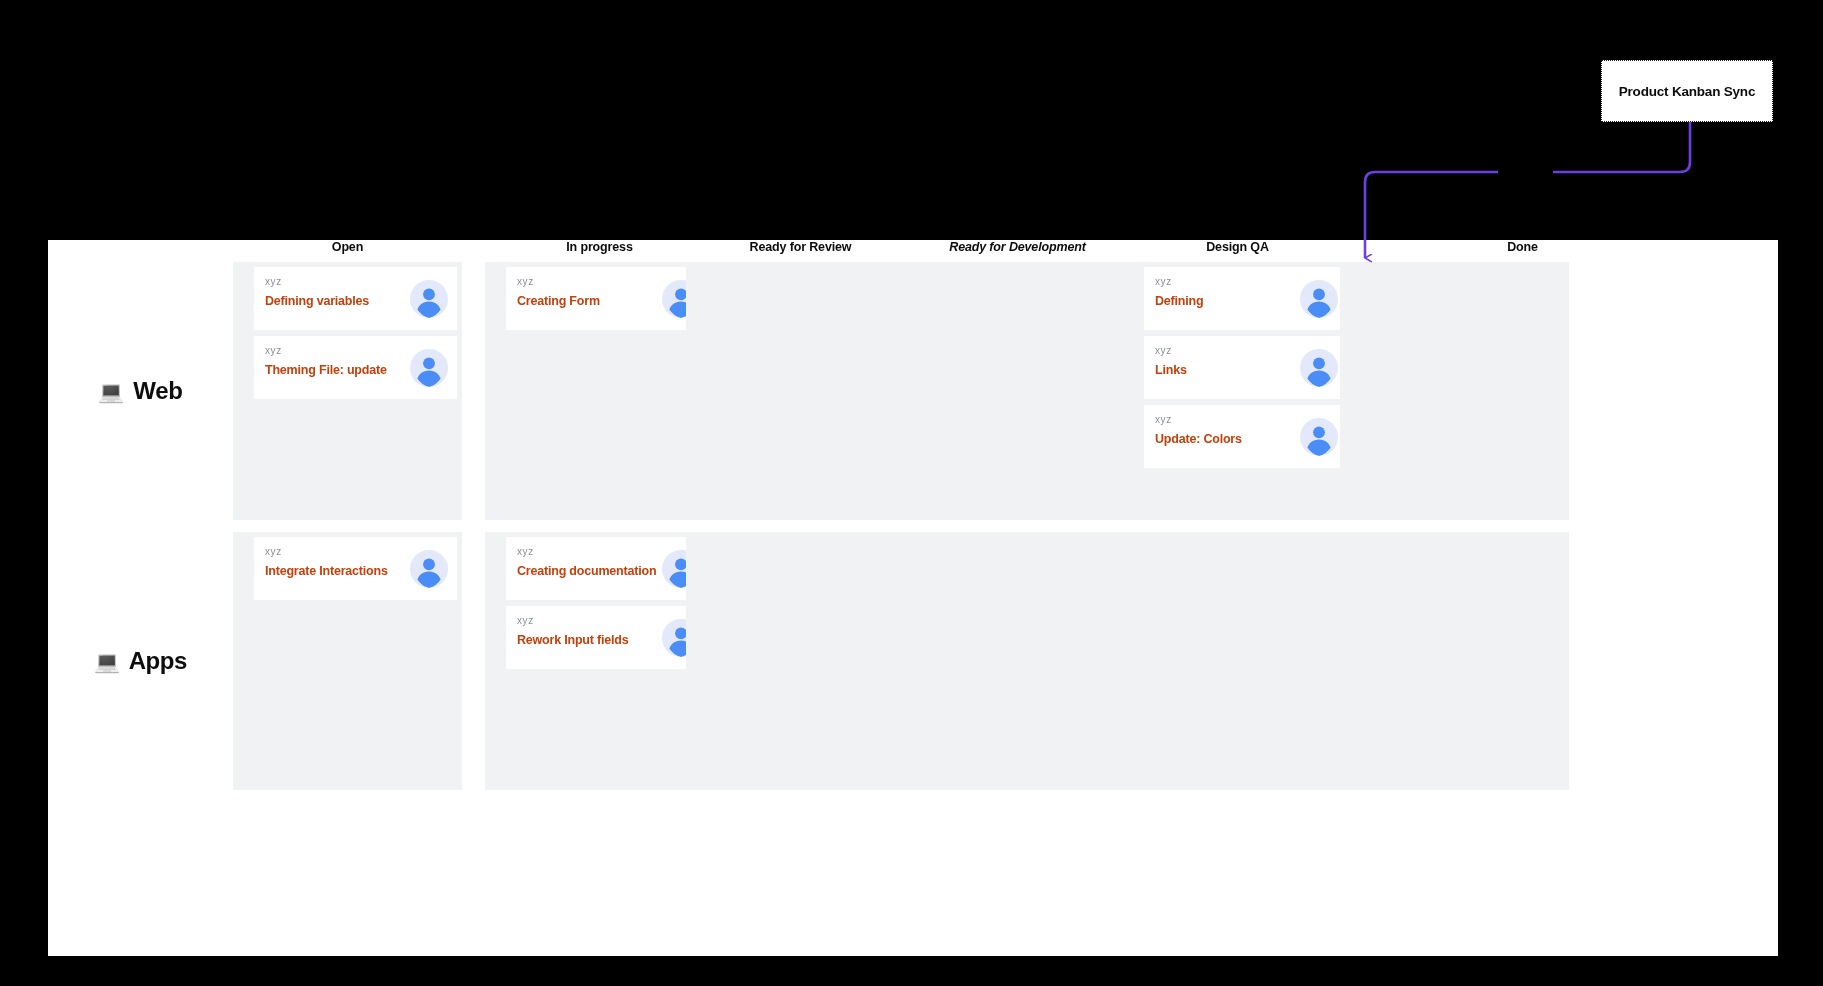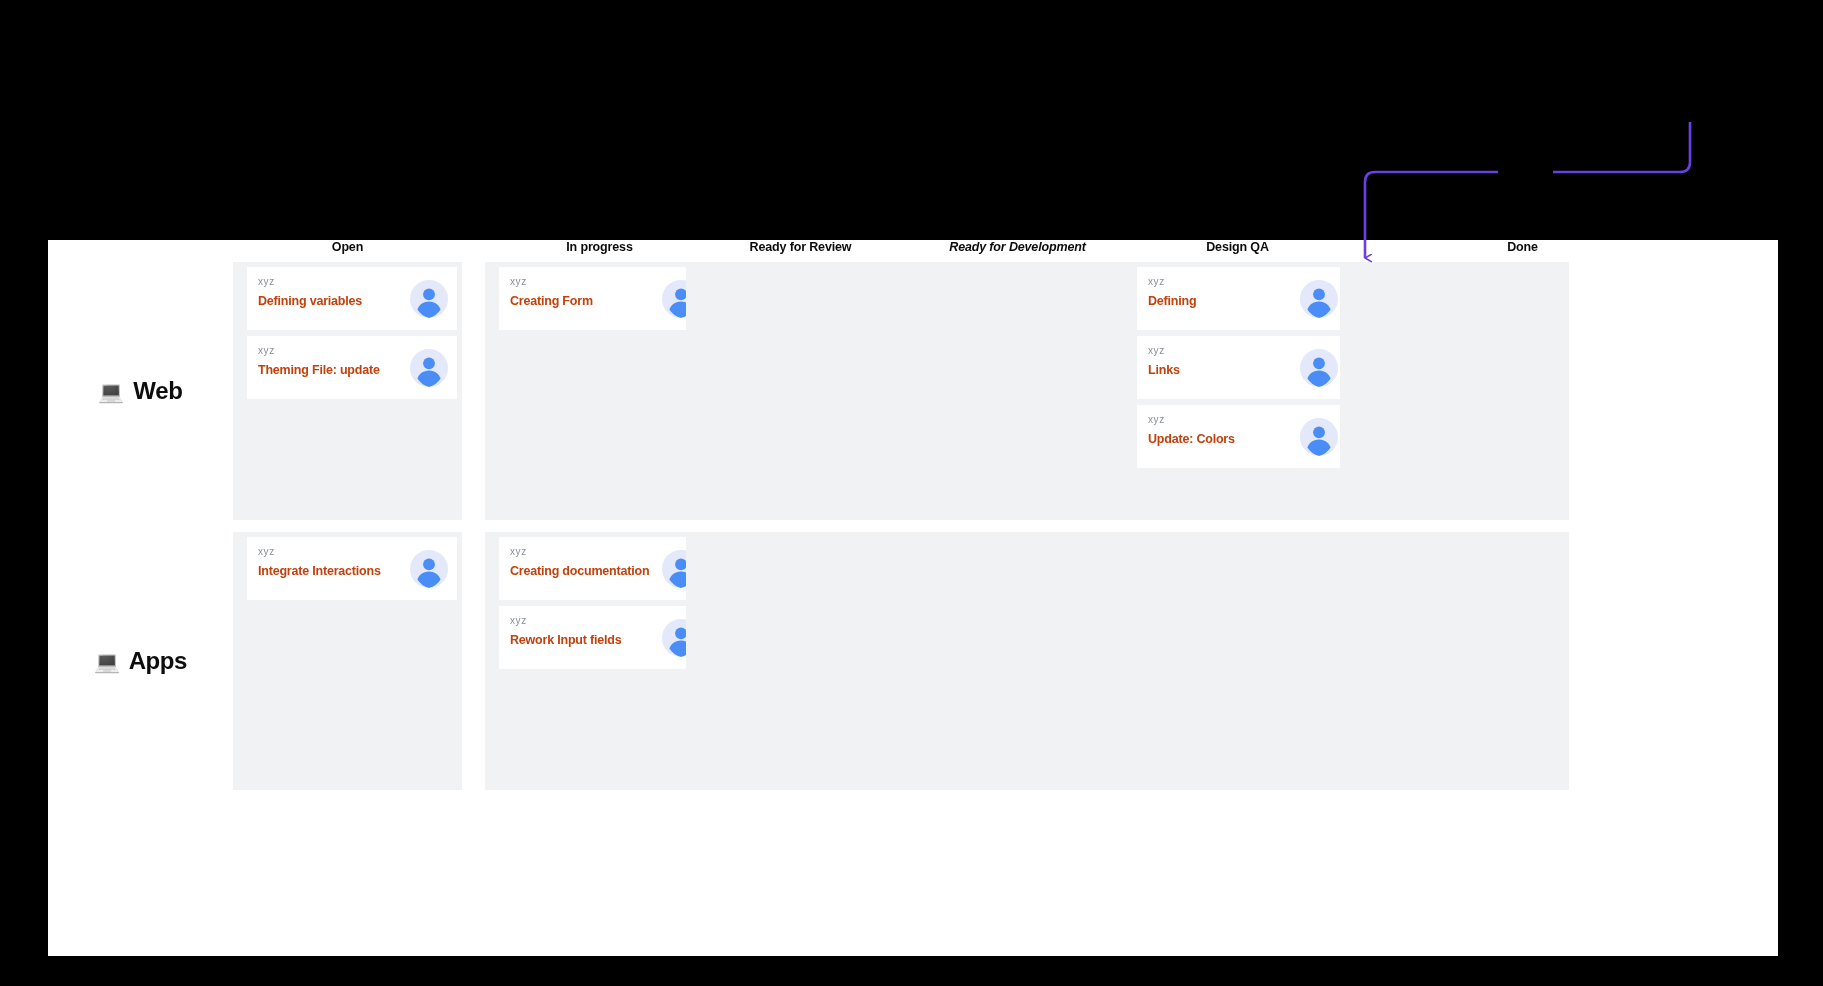--- a/index.html
+++ b/index.html
@@ -104,21 +104,21 @@
     font-size: 12.5px;
     font-weight: 700;
     color: #0d0d0d;
     letter-spacing: -0.15px;
     white-space: nowrap;
   }
 
   .cell {
     position: absolute;
     background: #f1f2f4;
-    padding: 5px 5px 0 14px;
+    padding: 5px 5px 0 21px;
   }
 
   
   .task-card {
     position: relative;
     background: #ffffff;
     height: 63px;
     margin-bottom: 6px;
     padding: 9px 11px 0 11px;
     display: flex;
@@ -163,20 +163,23 @@
       <marker id="arrowhead" markerWidth="10" markerHeight="10" refX="4.2" refY="7.5" orient="auto" markerUnits="userSpaceOnUse">
         <path d="M0.6 1.2 L4.2 7.4 L7.8 1.2" stroke="#6c3fe4" stroke-width="1.6" fill="none" stroke-linecap="round" stroke-linejoin="round"></path>
       </marker>
     </defs>
 
     <path d="M1690 122 L1690 162 Q1690 172 1680 172 L1553 172" stroke="#6c3fe4" stroke-width="2.6" fill="none" stroke-linecap="butt"></path>
 
     <path d="M1498 172 L1375 172 Q1365 172 1365 182 L1365 258" stroke="#6c3fe4" stroke-width="2.6" fill="none" stroke-linecap="butt" marker-end="url(#arrowhead)"></path>
   </svg>
 
+  <div class="title-node">
+    <span class="title-node-label">Product Kanban Sync</span>
+  </div>
 
   <div class="board-panel">
     <div class="board-inner" id="board-inner">
         <div class="row-label-col" style="top: 22px; height: 258px;">
           <div class="row-label">
             <span class="emoji">💻</span>
             <span>Web</span>
           </div>
         </div>
         <div class="row-label-col" style="top: 292px; height: 258px;">

